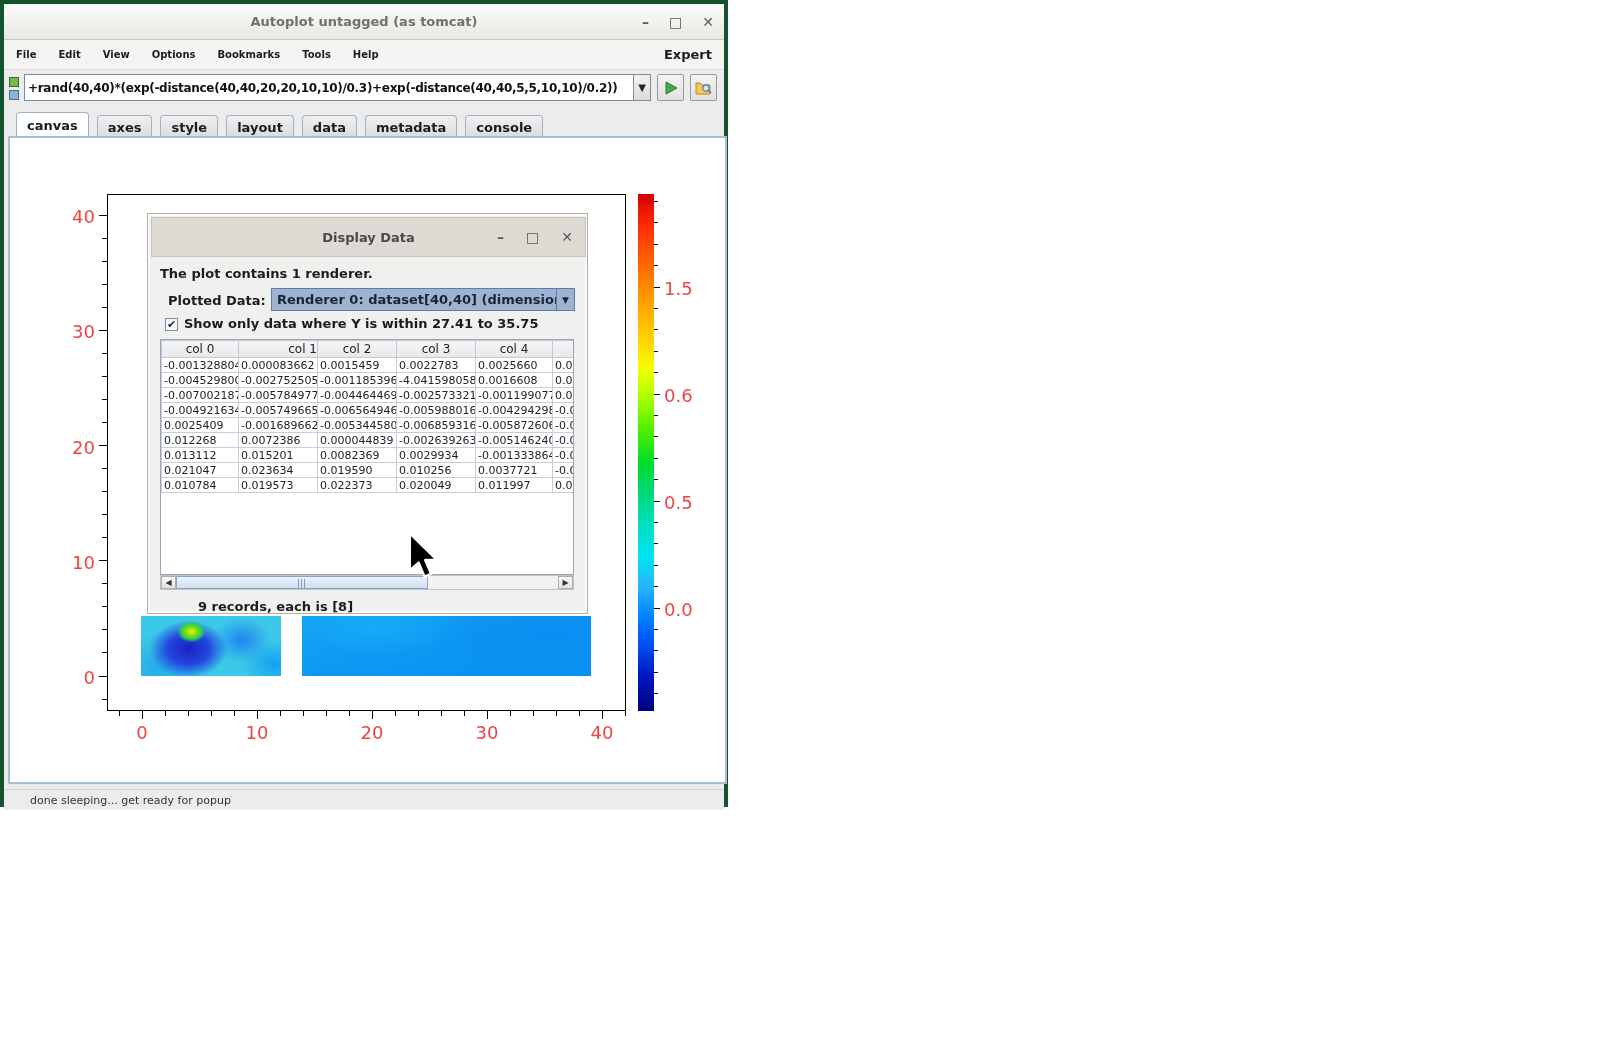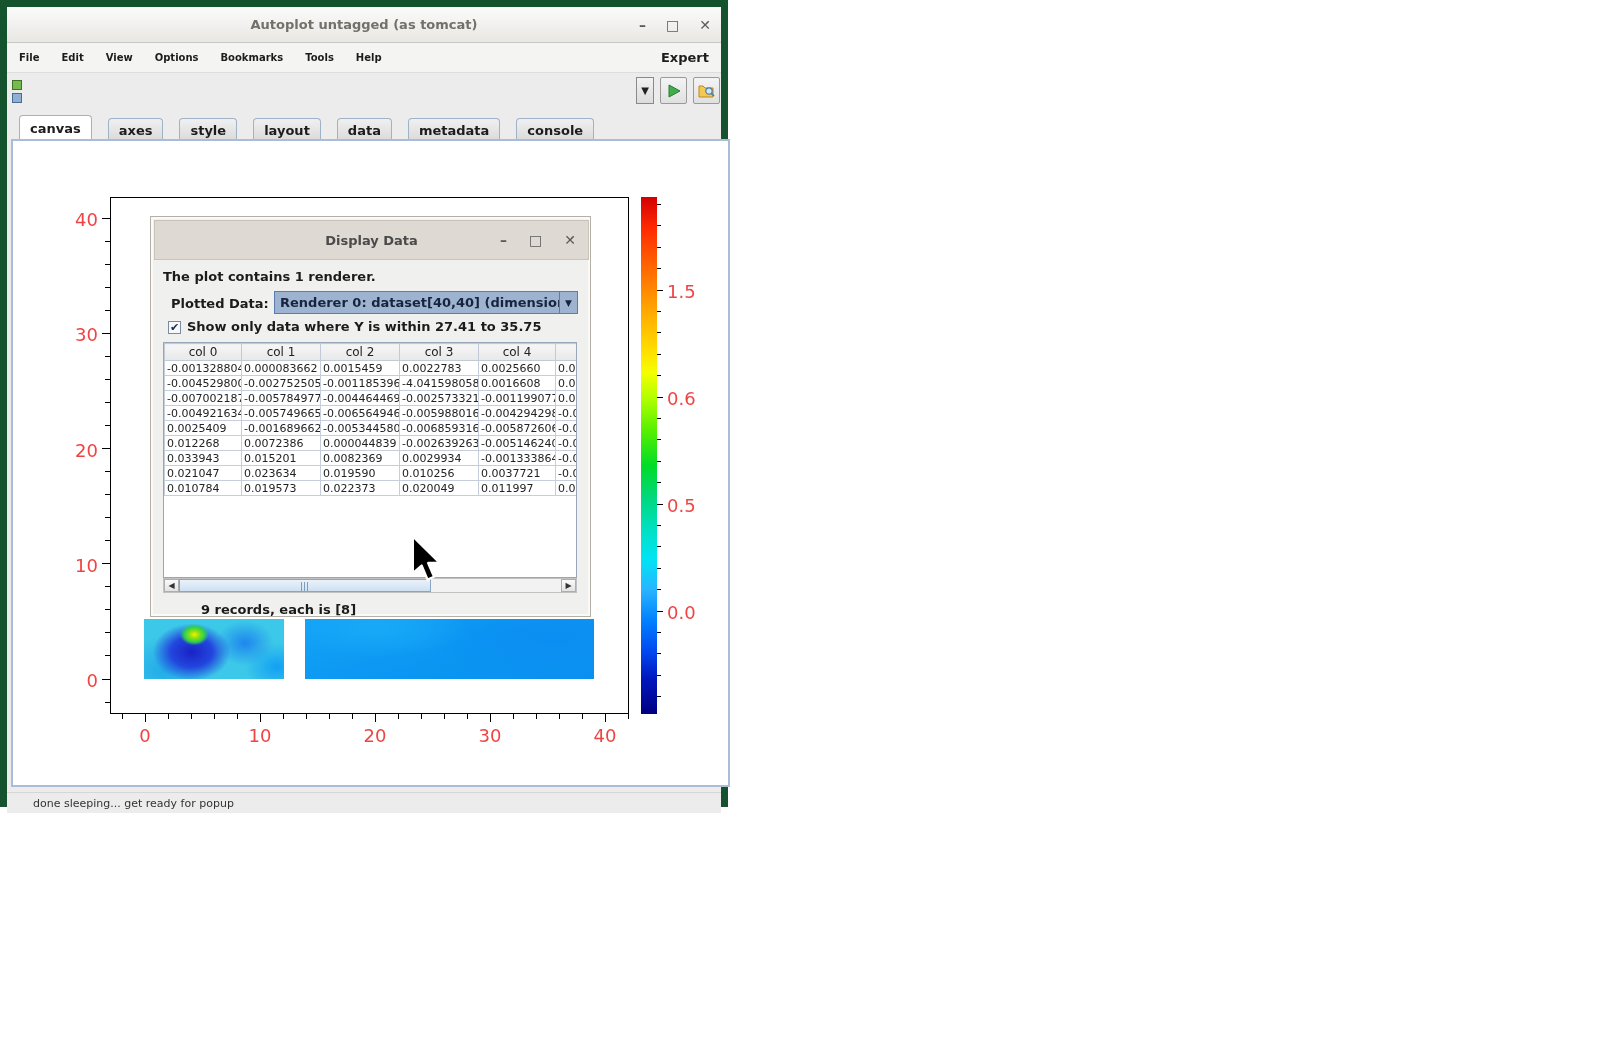--- a/index.html
+++ b/index.html
@@ -1,19 +1,19 @@
 <!DOCTYPE html>
 <html><head>
 <meta charset="utf-8">
 <style>
   * { margin:0; padding:0; box-sizing:border-box; }
   html,body { width:1600px; height:1050px; background:#ffffff; font-family:"DejaVu Sans","Liberation Sans",sans-serif; }
 
   
-  #window { position:absolute; left:0; top:0; width:728px; height:807px; background:#ececec; border:7px solid #14532d; }
+  #window { position:absolute; left:0; top:0; width:728px; height:807px; background:#ececec; border:4px solid #14532d; }
 
   #titlebar { position:absolute; left:0; top:0; width:100%; height:36px;
     background:linear-gradient(#fbfbfb,#e9e7e3); border-bottom:1px solid #c9c7c3;
     display:flex; align-items:center; justify-content:center; }
   #titlebar .title { font-size:13px; font-weight:600; color:#73706a; }
   .win-controls { position:absolute; right:10px; top:0; height:36px; display:flex; align-items:center; gap:20px; }
   .win-btn { color:#5a5a5a; font-size:14px; font-weight:bold; line-height:1; cursor:default; }
 
   #menubar { position:absolute; left:0; top:36px; width:100%; height:30px; background:#f4f4f3;
     border-bottom:1px solid #dddddd; display:flex; align-items:center; padding:0 12px; gap:22px; }
@@ -30,21 +30,21 @@
     font-size:12px; font-weight:bold; color:#111; padding:0 3px; letter-spacing:-0.3px; }
   #uri-drop { position:absolute; left:629px; top:4px; width:18px; height:27px; background:linear-gradient(#f2f2f2,#dcdcdc);
     border:1px solid #8a8a8a; display:flex; align-items:center; justify-content:center; font-size:10px; color:#222; }
   .tool-btn { position:absolute; top:4px; width:27px; height:27px; background:linear-gradient(#f4f4f4,#e0e0e0);
     border:1px solid #9a9a9a; border-radius:2px; display:flex; align-items:center; justify-content:center; }
   #go-btn { left:653px; }
   #inspect-btn { left:686px; }
 
   
   #tabbar { position:absolute; left:0; top:108px; width:100%; height:24px; display:flex; align-items:flex-end; padding-left:12px; }
-  .tab { height:21px; padding:2px 10px 0; margin-right:16px; font-size:13px; font-weight:bold; color:#1c1c1c;
+  .tab { height:21px; padding:2px 10px 0; margin-right:8px; font-size:13px; font-weight:bold; color:#1c1c1c;
     background:linear-gradient(#f0f0f0,#dcdcdc); border:1px solid #9fb2c8; border-bottom:none;
     border-radius:4px 4px 0 0; display:flex; align-items:center; }
   .tab.selected { background:#ffffff; height:24px; position:relative; z-index:3; }
 
   
   #panel { position:absolute; left:4px; top:132px; width:719px; height:648px; background:#ffffff; }
   #panel-border { position:absolute; inset:0; border:2px solid #a9bdd6; pointer-events:none; z-index:50; }
 
   #plot-frame { position:absolute; left:99px; top:58px; width:519px; height:517px; border:1px solid #000; }
   .tick { position:absolute; background:#000; }
@@ -137,20 +137,21 @@
       <span class="menu-item">Tools</span>
       <span class="menu-item">Help</span>
       <span id="menu-expert">Expert</span>
   </div>
 
   <div id="toolbar">
     <div id="ds-icon">
       <div class="sq1"></div>
       <div class="sq2"></div>
     </div>
+    <input id="uri-field" value="+rand(40,40)*(exp(-distance(40,40,20,20,10,10)/0.3)+exp(-distance(40,40,5,5,10,10)/0.2))" style="">
     <div id="uri-drop">▼</div>
     <div class="tool-btn" id="go-btn">
       <svg width="16" height="16" viewBox="0 0 16 16">
         <polygon points="3,2 14,8 3,14" fill="#3fae49" stroke="#2b7c33" stroke-width="1"></polygon>
       </svg>
     </div>
     <div class="tool-btn" id="inspect-btn">
       <svg width="18" height="16" viewBox="0 0 18 16">
         <path d="M1,4 L1,14 L15,14 L15,5 L7,5 L5,3 L1,3 Z" fill="#f4c952" stroke="#b98a22" stroke-width="1"></path>
         <circle cx="11" cy="8" r="3.2" fill="#cfe4f4" stroke="#4a7ca8" stroke-width="1.2"></circle>
@@ -280,21 +281,21 @@
         <span class="arrow">▼</span>
       </div>
       <div id="dlg-checkbox" class="checked"></div>
       <div id="dlg-check-label">Show only data where Y is within 27.41 to 35.75</div>
 
       <div id="dlg-table-wrap">
         <table id="dlg-table">
           <thead>
               <tr id="dlg-thead-row">
                 <th style="width: 77px;">col 0</th>
-                <th style="width: 79px;">col 1</th>
+                <th style="width: 79px; text-align: right;">col 1</th>
                 <th style="width: 79px;">col 2</th>
                 <th style="width: 79px;">col 3</th>
                 <th style="width: 77px;">col 4</th>
                 <th style="width: 21px;"></th>
               </tr>
             </thead>
           <tbody id="dlg-tbody">
               <tr>
                 <td>-0.001328804...</td>
                 <td>0.000083662</td>
@@ -337,21 +338,21 @@
               </tr>
               <tr>
                 <td>0.012268</td>
                 <td>0.0072386</td>
                 <td>0.000044839</td>
                 <td>-0.002639263...</td>
                 <td>-0.005146240...</td>
                 <td>-0.0</td>
               </tr>
               <tr>
-                <td>0.033943</td>
+                <td>0.013112</td>
                 <td>0.015201</td>
                 <td>0.0082369</td>
                 <td>0.0029934</td>
                 <td>-0.001333864...</td>
                 <td>-0.0</td>
               </tr>
               <tr>
                 <td>0.021047</td>
                 <td>0.023634</td>
                 <td>0.019590</td>

